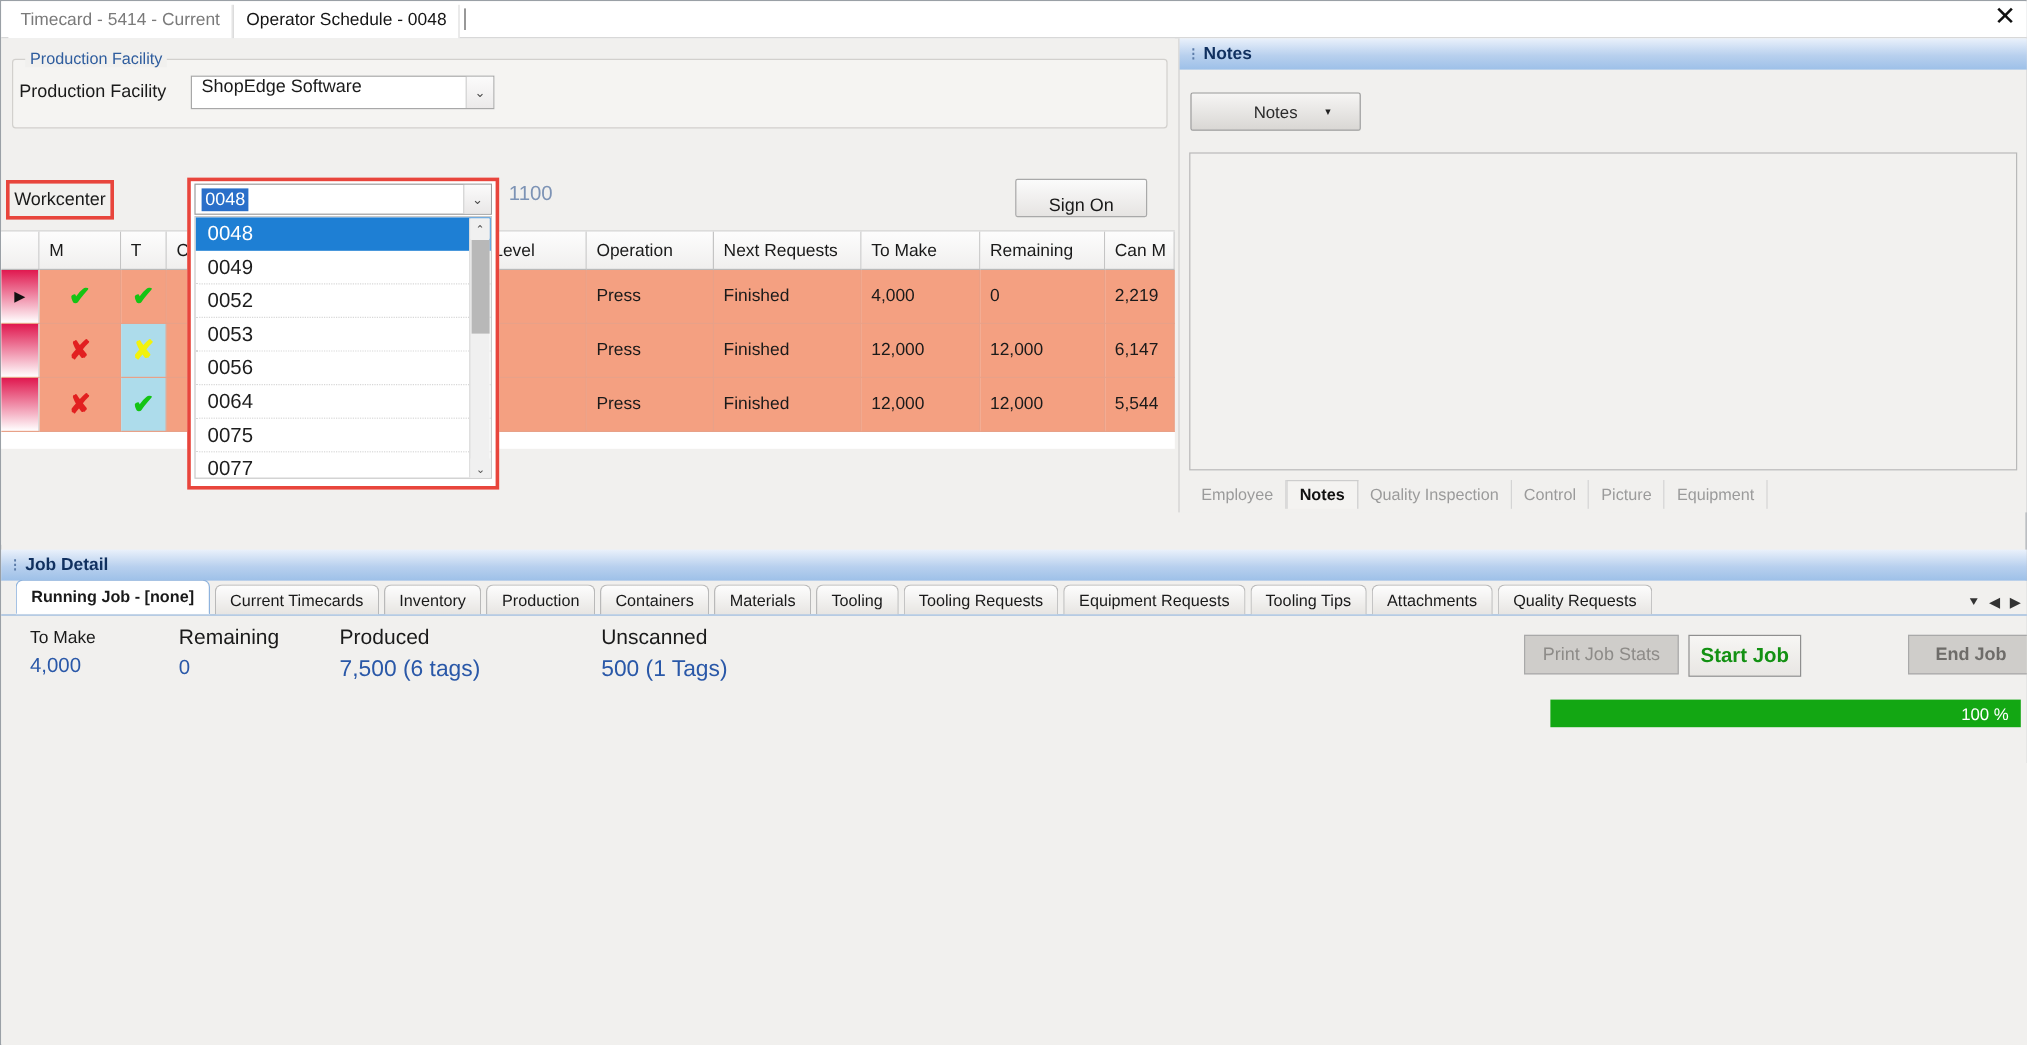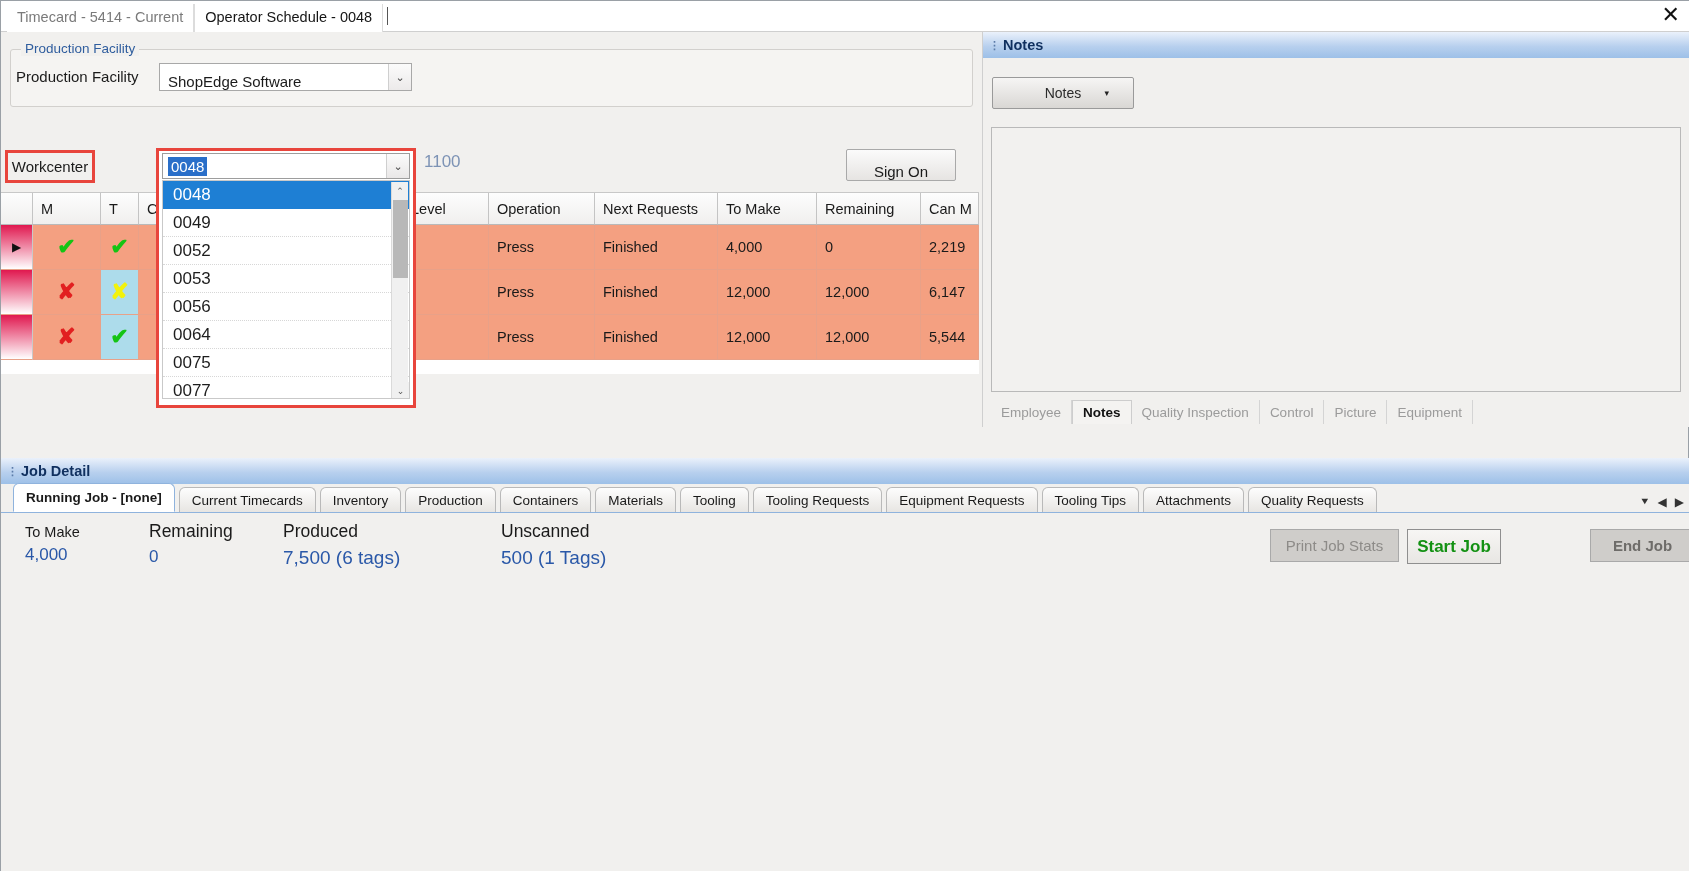--- a/index.html
+++ b/index.html
@@ -56,21 +56,21 @@
     background: #f1f0ee; padding: 0 4px;
     font-size: 13.5px; color: #2f5d9e;
   }
   #pf-group { left: 9px; top: 17px; width: 963px; height: 58px; }
 
   .field-label { font-size: 15px; color: #1a1a1a; }
 
   .combo {
     position: absolute; background: #ffffff;
     border: 1px solid #a8a8a8; height: 28px;
-    display: flex; align-items: flex-end;
+    display: flex; align-items: flex-start;
   }
   .combo .cval { font-size: 15px; color: #1a1a1a; padding-left: 8px; flex: 1; }
   .combo .carrow {
     width: 23px; height: 26px; border-left: 1px solid #cfcfcf;
     background: linear-gradient(#fbfbfb,#eceaea);
     display: flex; align-items: center; justify-content: center;
     color: #4a4a4a; font-size: 11px;
   }
 
   
@@ -531,14 +531,19 @@
 
   <div id="print-job-stats">
     <span>Print Job Stats</span>
   </div>
   <div id="start-job">
     <span>Start Job</span>
   </div>
   <div id="end-job">
     <span>End Job</span>
   </div>
+  <div id="progress-wrap">
+    <div id="progress-fill" style="width: 100%; background: rgb(19, 167, 19);">
+      <span>100 %</span>
+    </div>
+  </div>
 
 </div>
 
 </body></html>

